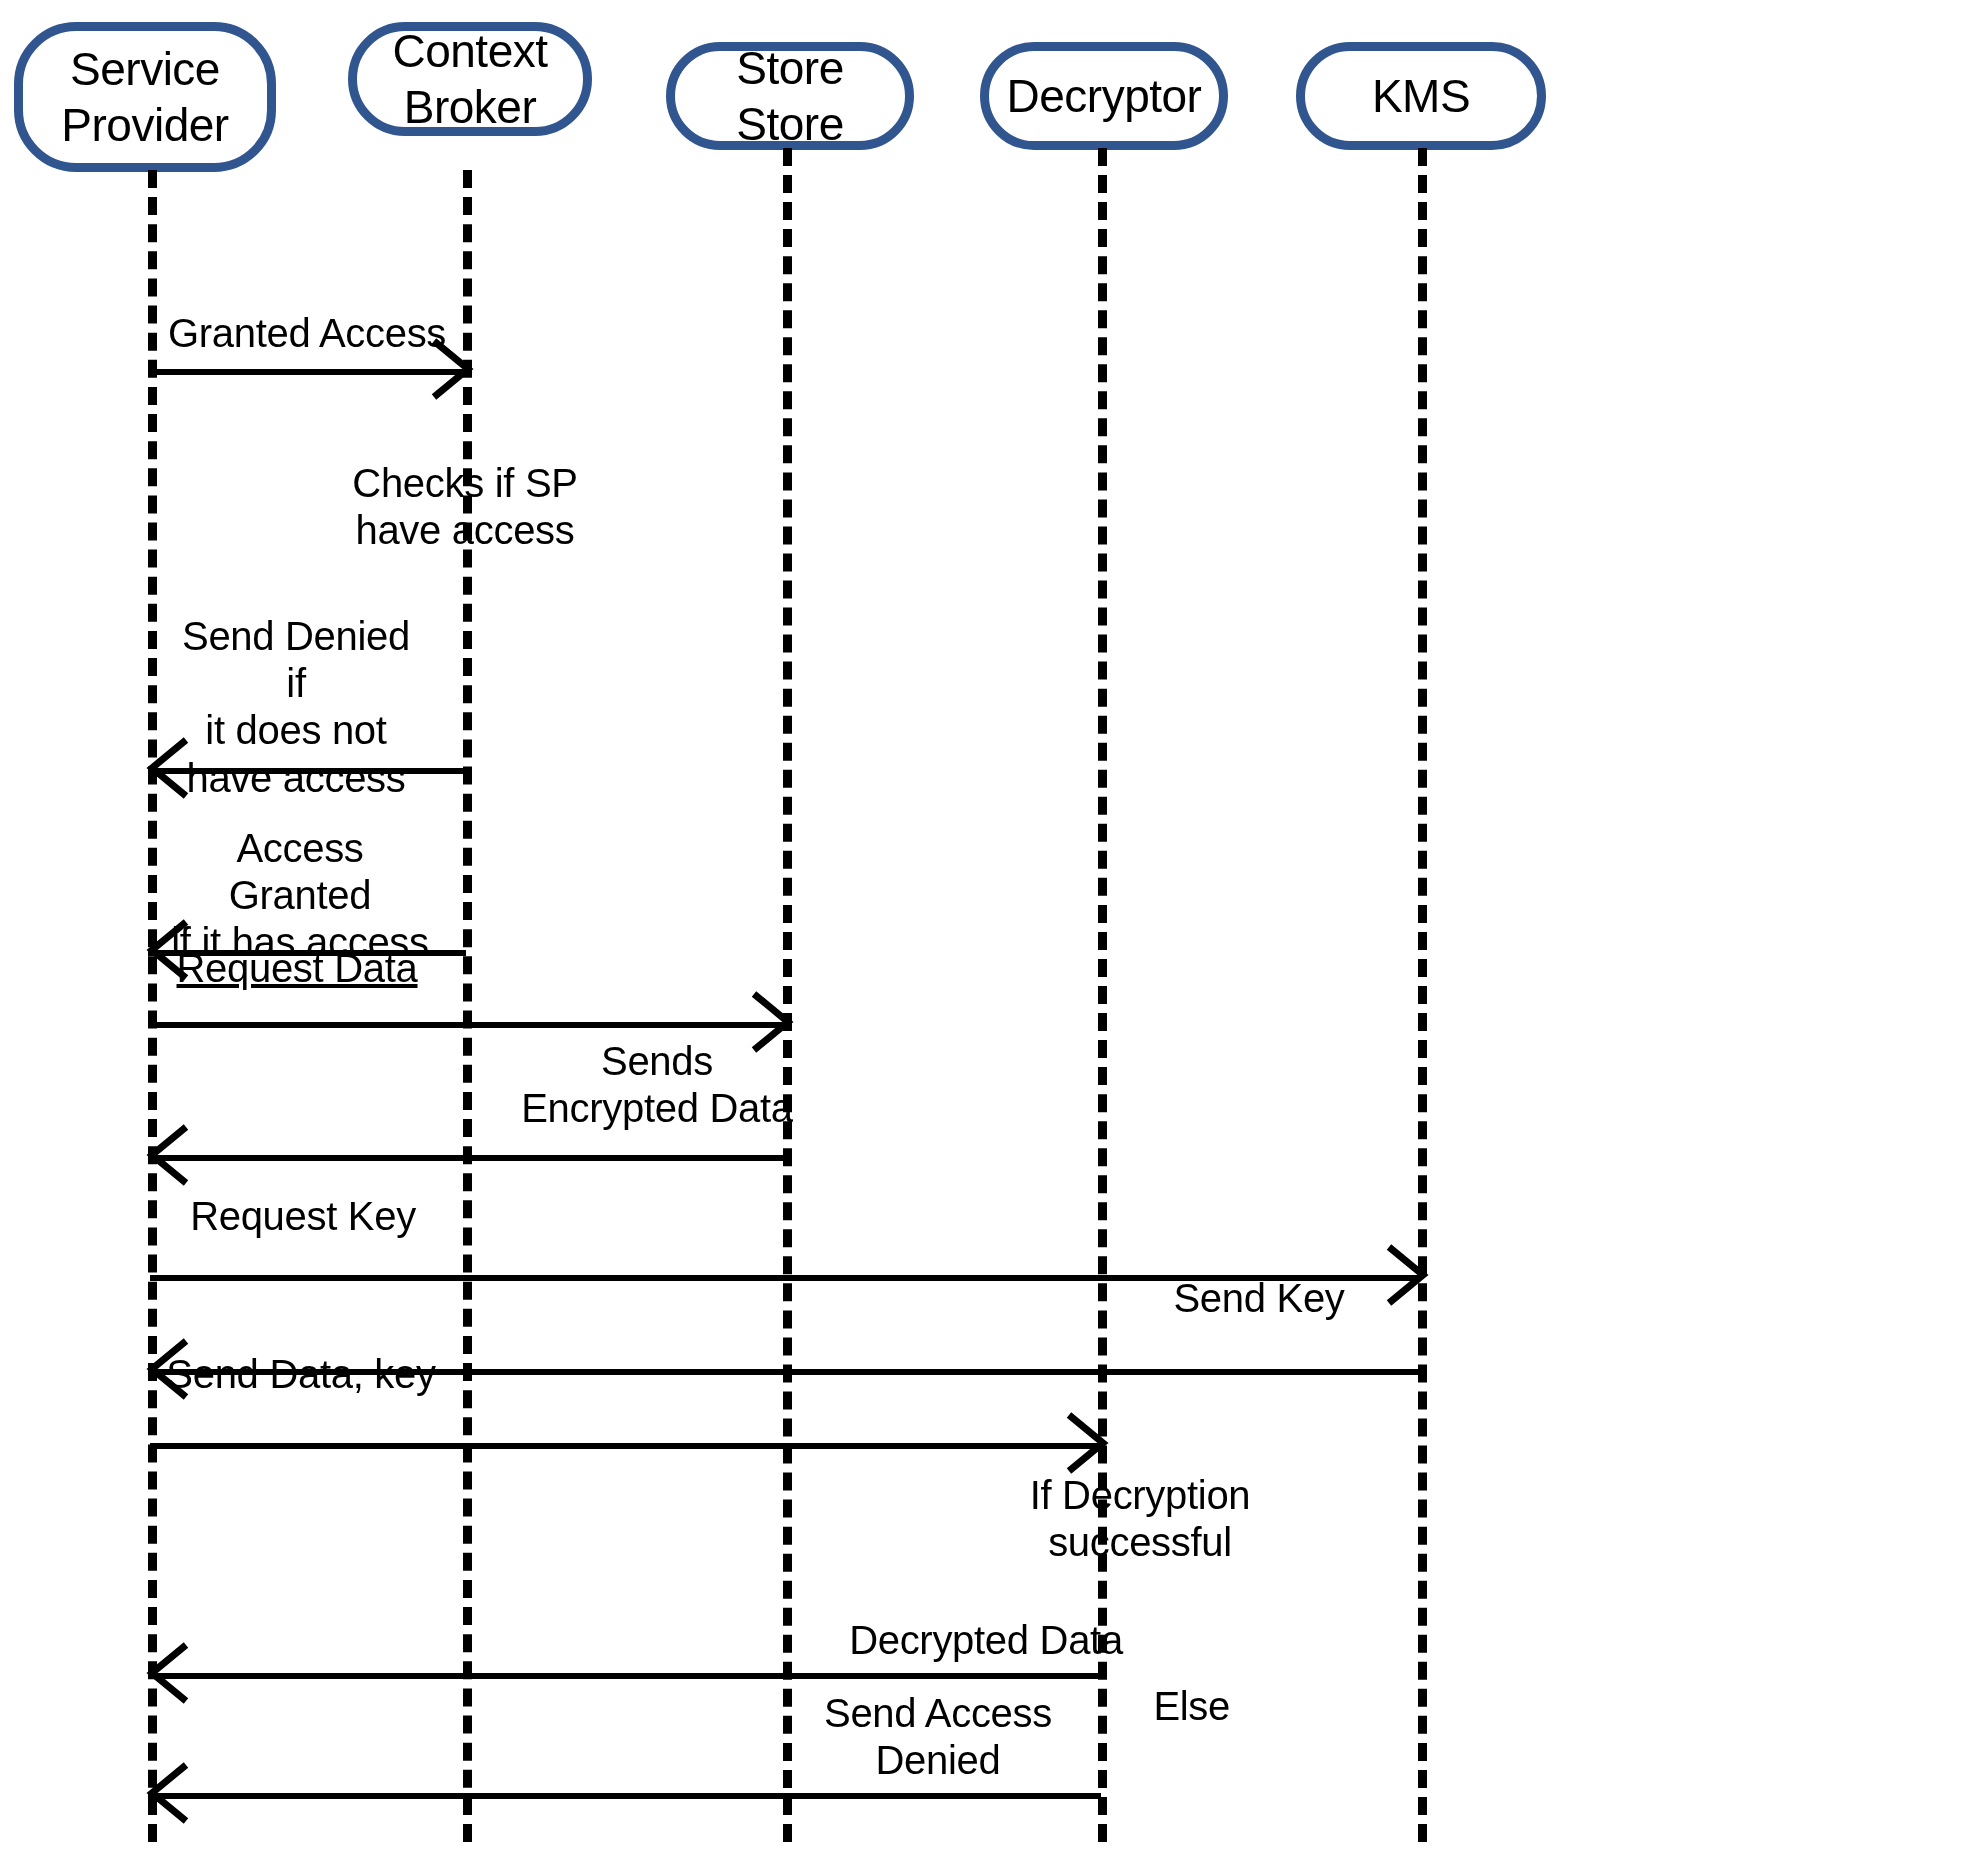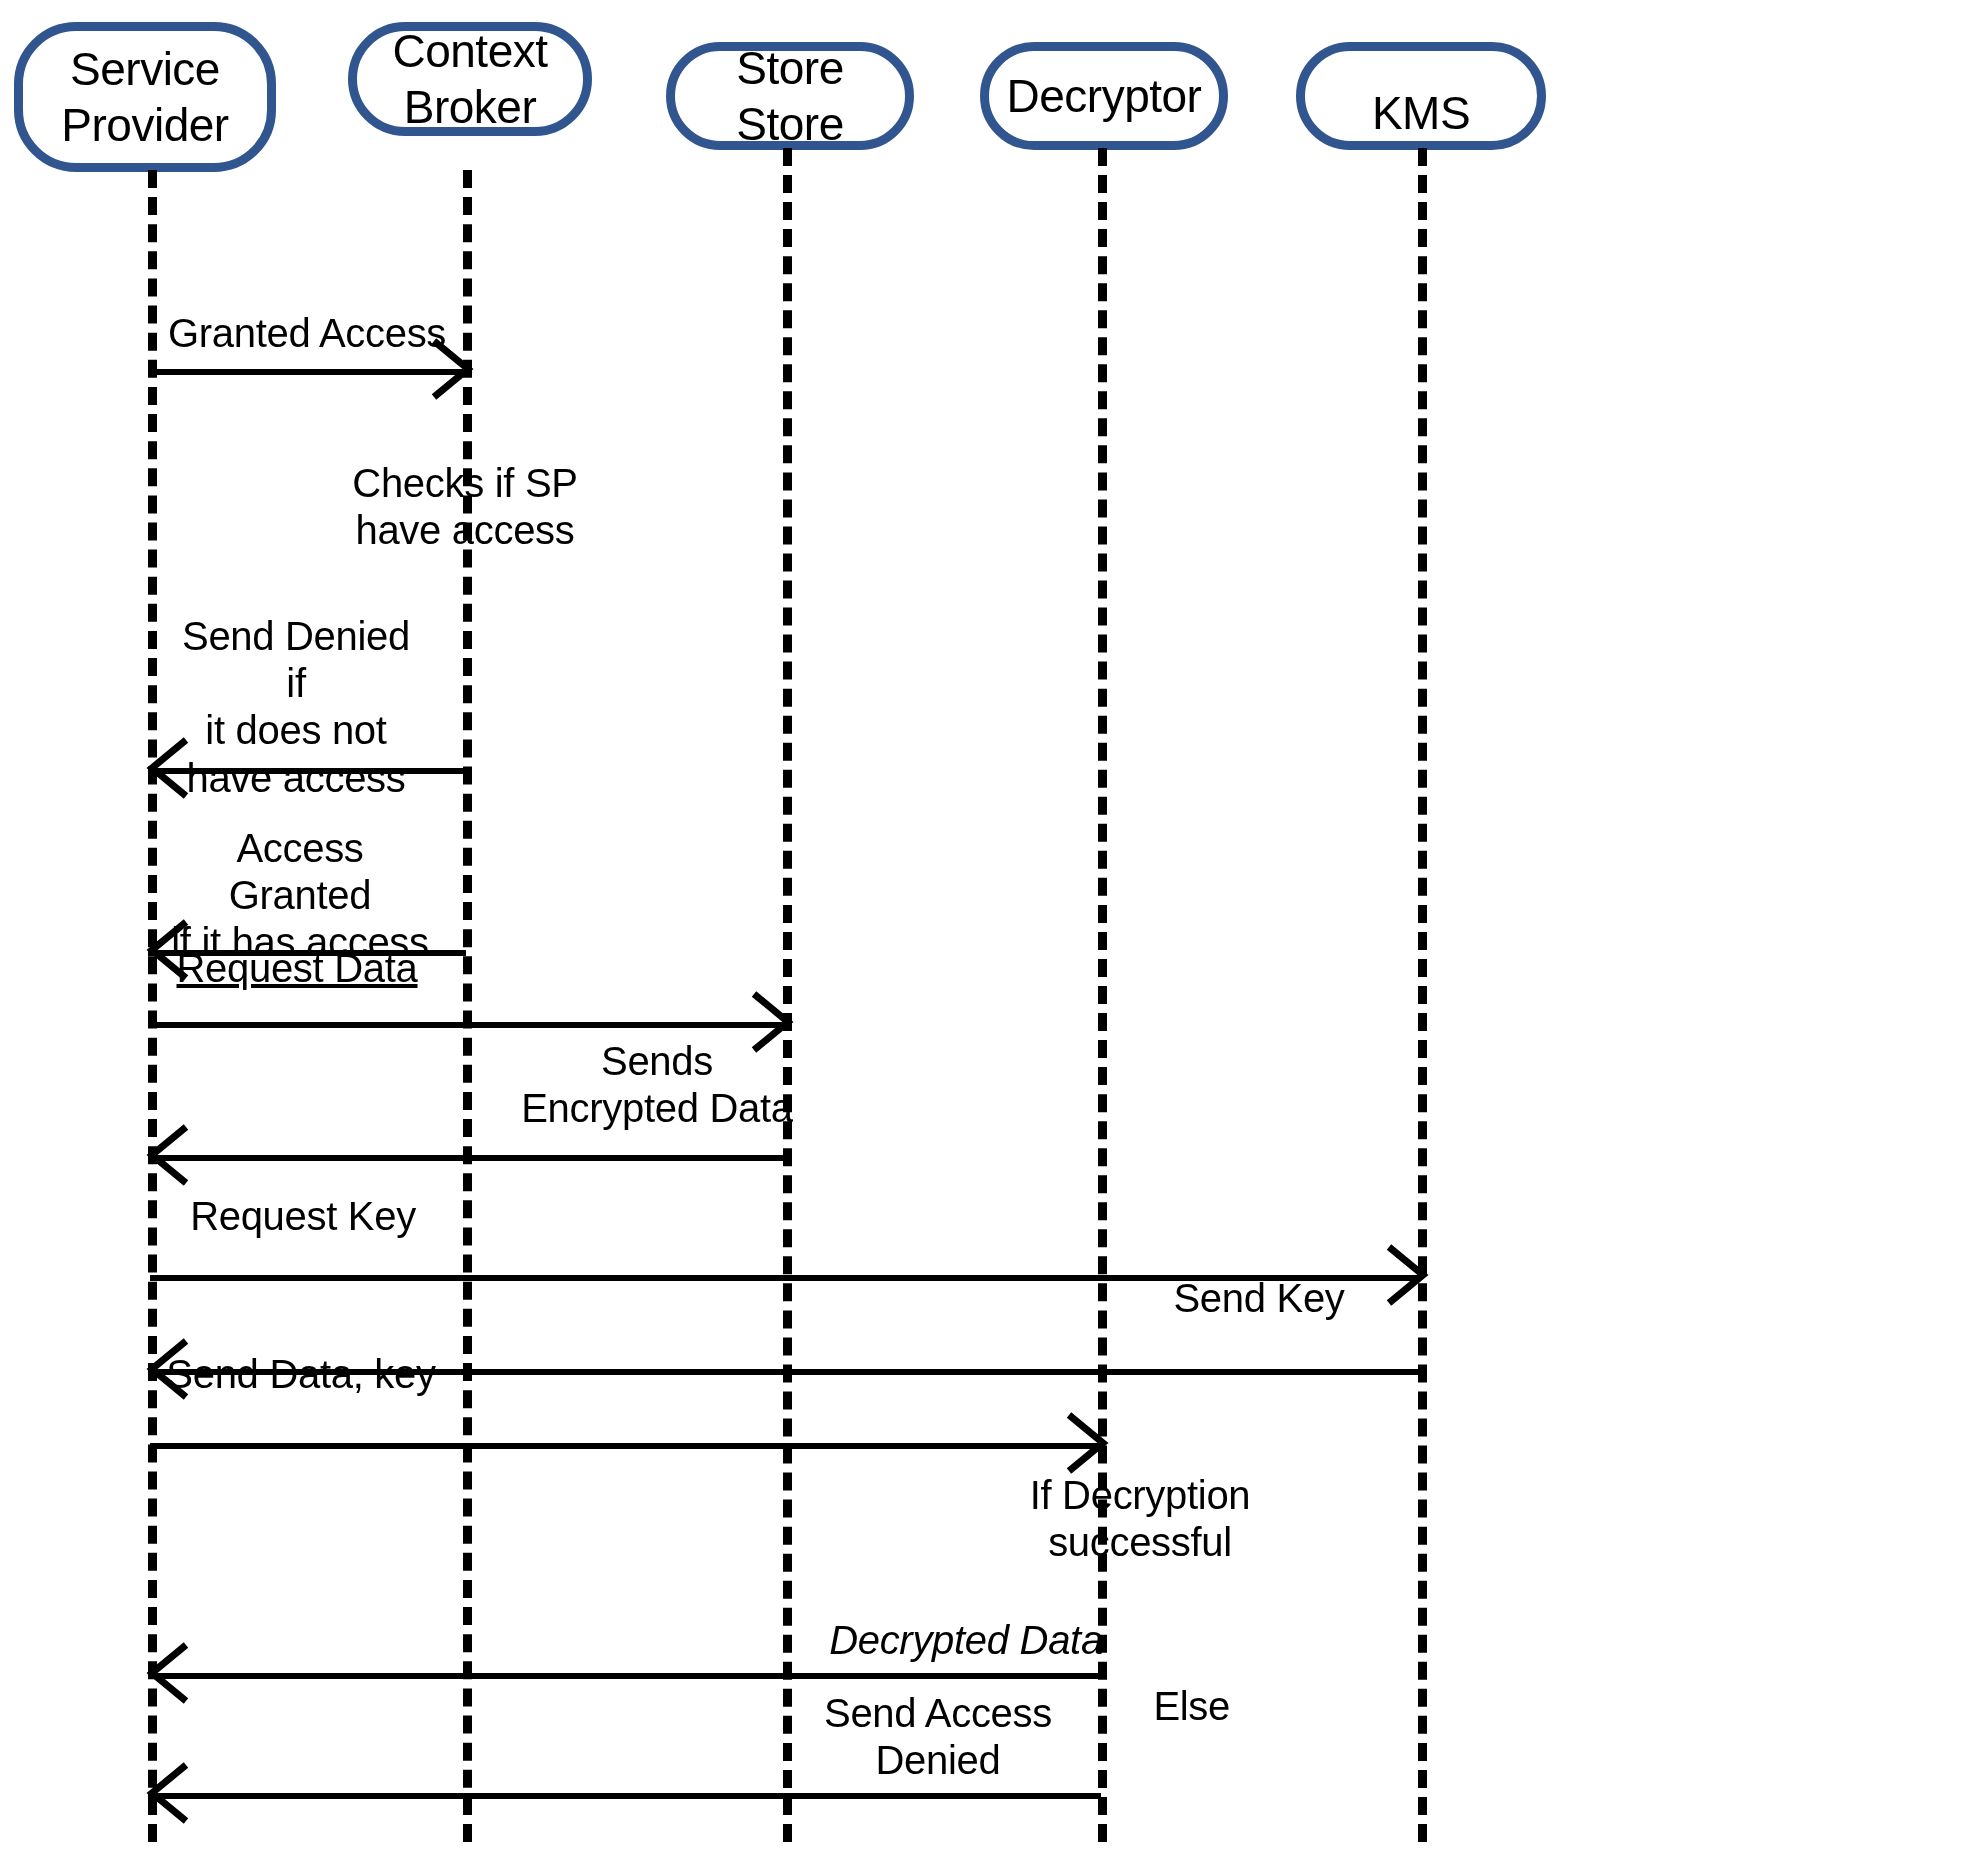--- a/index.html
+++ b/index.html
@@ -80,21 +80,21 @@
   </div>
 
   <div class="actor-box" style="left:666px; top:42px; width:248px; height:108px;">
     <span>Store Store</span>
   </div>
 
   <div class="actor-box" style="left:980px; top:42px; width:248px; height:108px;">
     <span>Decryptor</span>
   </div>
 
-  <div class="actor-box" style="left:1296px; top:42px; width:250px; height:108px;align-items:flex-end;">
+  <div class="actor-box" style="left:1296px; top:42px; width:250px; height:108px;">
     <span>KMS</span>
   </div>
 
   <div class="lifeline" style="left:148px; top:170px; height:1672px;"></div>
   <div class="lifeline" style="left:463px; top:170px; height:1672px;"></div>
   <div class="lifeline" style="left:783px; top:148px; height:1694px;"></div>
   <div class="lifeline" style="left:1098px; top:148px; height:1694px;"></div>
   <div class="lifeline" style="left:1418px; top:148px; height:1694px;"></div>
 
   <div class="msg-label" style="left:148px; top:310px; width:318px;">Granted Access</div>
@@ -164,21 +164,21 @@
   <div class="msg-line" style="left:150px; top:1443px; width:951px;"></div>
   <div class="arrow-head" style="left:1101px; top:1443px;">
     <svg width="40" height="60" viewBox="0 0 40 60" style="position:absolute; left:-34px; top:-30px;">
       <path d="M2,2 L36,30 L2,58" fill="none" stroke="#000000" stroke-width="7"></path>
     </svg>
   </div>
 
   <div class="msg-label" style="left:1005px; top:1472px; width:270px;">If Decryption
 successful</div>
 
-  <div class="msg-label" style="left:814px; top:1617px; width:304px;font-style:italic;">Decrypted Data</div>
+  <div class="msg-label" style="left:834px; top:1617px; width:304px;">Decrypted Data</div>
   <div class="msg-line" style="left:148px; top:1673px; width:953px;"></div>
   <div class="arrow-head" style="left:148px; top:1673px;">
     <svg width="40" height="60" viewBox="0 0 40 60" style="position:absolute; left:0px; top:-30px;">
       <path d="M38,2 L4,30 L38,58" fill="none" stroke="#000000" stroke-width="7"></path>
     </svg>
   </div>
 
   <div class="msg-label left" style="left:1080px; top:1683px; width:150px; text-align:right;">Else</div>
 
   <div class="msg-label" style="left:790px; top:1690px; width:296px;">Send Access

